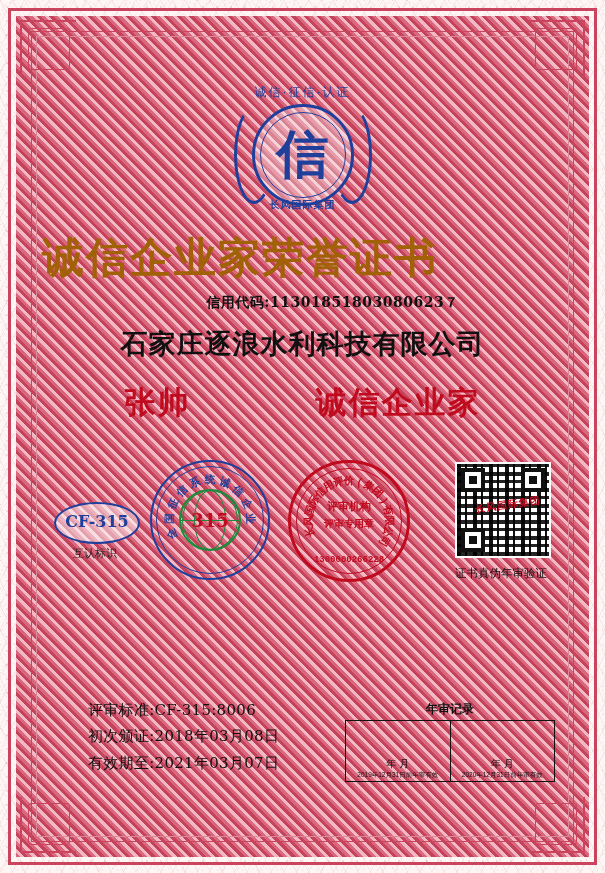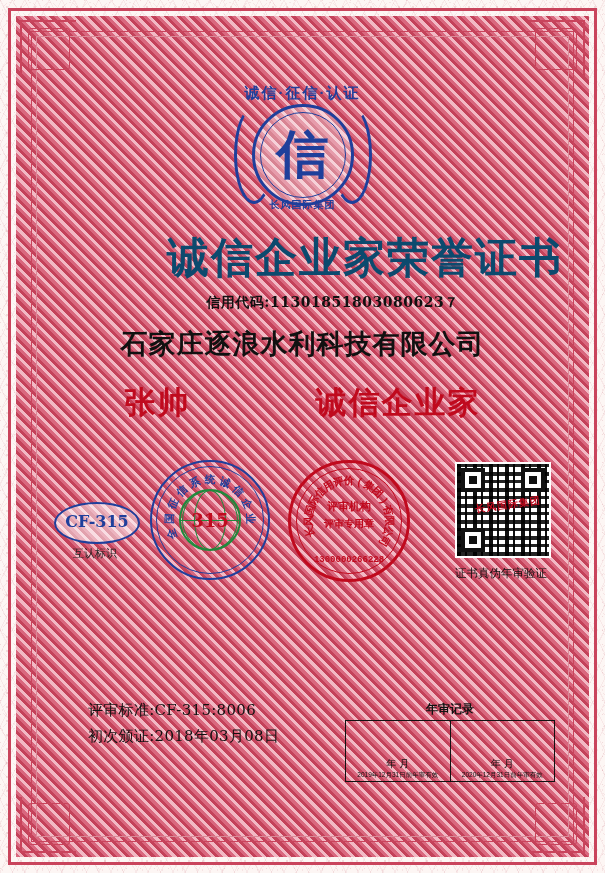--- a/index.html
+++ b/index.html
@@ -105,24 +105,24 @@
     transform: translateX(-50%);
     width: 190px;
     height: 150px;
     text-align: center;
   }
   .emblem-arc-text {
     position: absolute;
     top: 2px;
     left: 0;
     right: 0;
-    font-size: 15px;
+    font-size: 12px;
     color: #1f3f9b;
     letter-spacing: 2px;
-    font-weight: bold;
+    font-weight: normal;
   }
   .emblem-circle {
     position: absolute;
     left: 50%;
     top: 22px;
     transform: translateX(-50%);
     width: 96px;
     height: 96px;
     border-radius: 50%;
     border: 3px solid #1f3f9b;
@@ -162,25 +162,25 @@
     border-radius: 50%;
   }
   .laurel.left  { left: 26px;  border-right-color: transparent; border-top-color: transparent; }
   .laurel.right { right: 26px; border-left-color: transparent;  border-top-color: transparent; }
 
   
   .main-title {
     position: absolute;
     top: 188px;
     left: 0; right: 0;
-    text-align: right;
+    text-align: left;
     font-family: Liberation Sans, sans-serif;
     font-size: 42px;
     font-weight: bold;
-    color: #0c4a6e;
+    color: #a16207;
     letter-spacing: 2px;
   }
   .credit-code {
     position: absolute;
     top: 252px;
     left: 0; right: 0;
     text-align: center;
     font-family: "DejaVu Serif", serif;
     font-size: 14px;
     font-weight: bold;
@@ -572,20 +572,21 @@
       </div>
       <div class="qr-stamp">长风国际集团</div>
       <div class="qr-caption">证书真伪年审验证</div>
     </div>
 
     <div class="footer">
 
       <div class="info-list">
         <div>评审标准:CF-315:8006</div>
         <div>初次颁证:2018年03月08日</div>
+        <div>有效期至:2021年03月07日</div>
       </div>
 
       <div class="review-box">
         <div class="review-title">年审记录</div>
         <table class="review-table">
           <tbody>
               <tr>
             <td>
               <div class="cell-ym">年  月</div>
               <span class="cell-note">2019年12月31日前年审有效</span>

